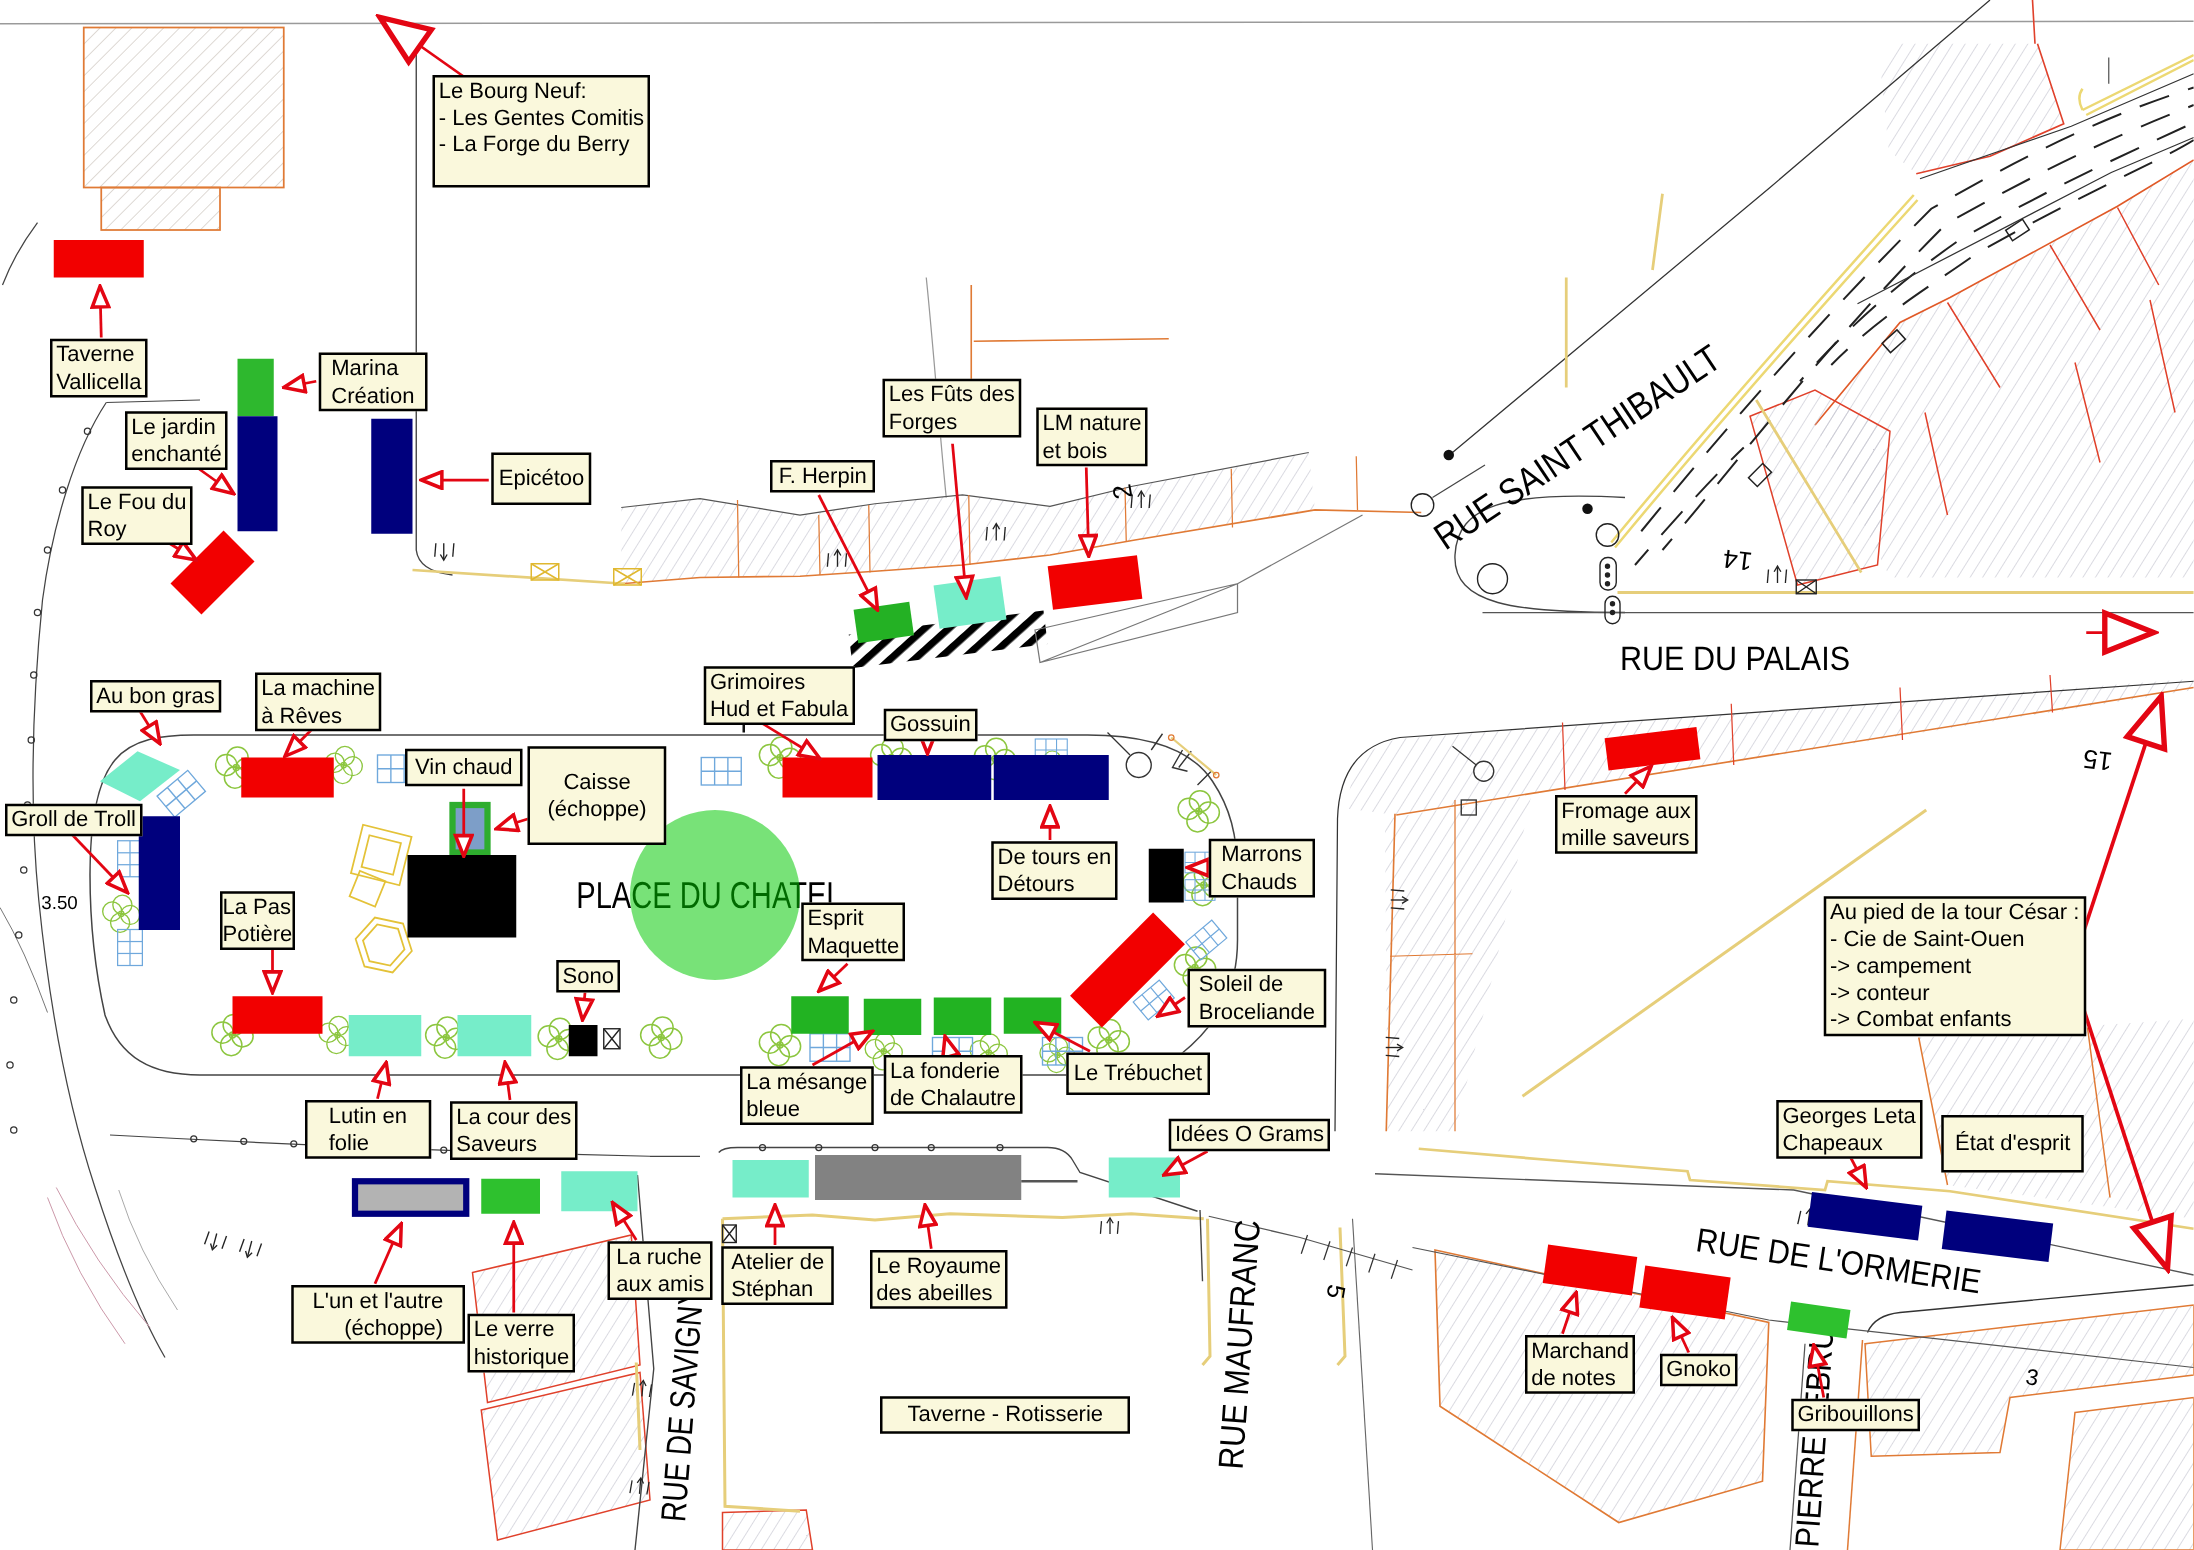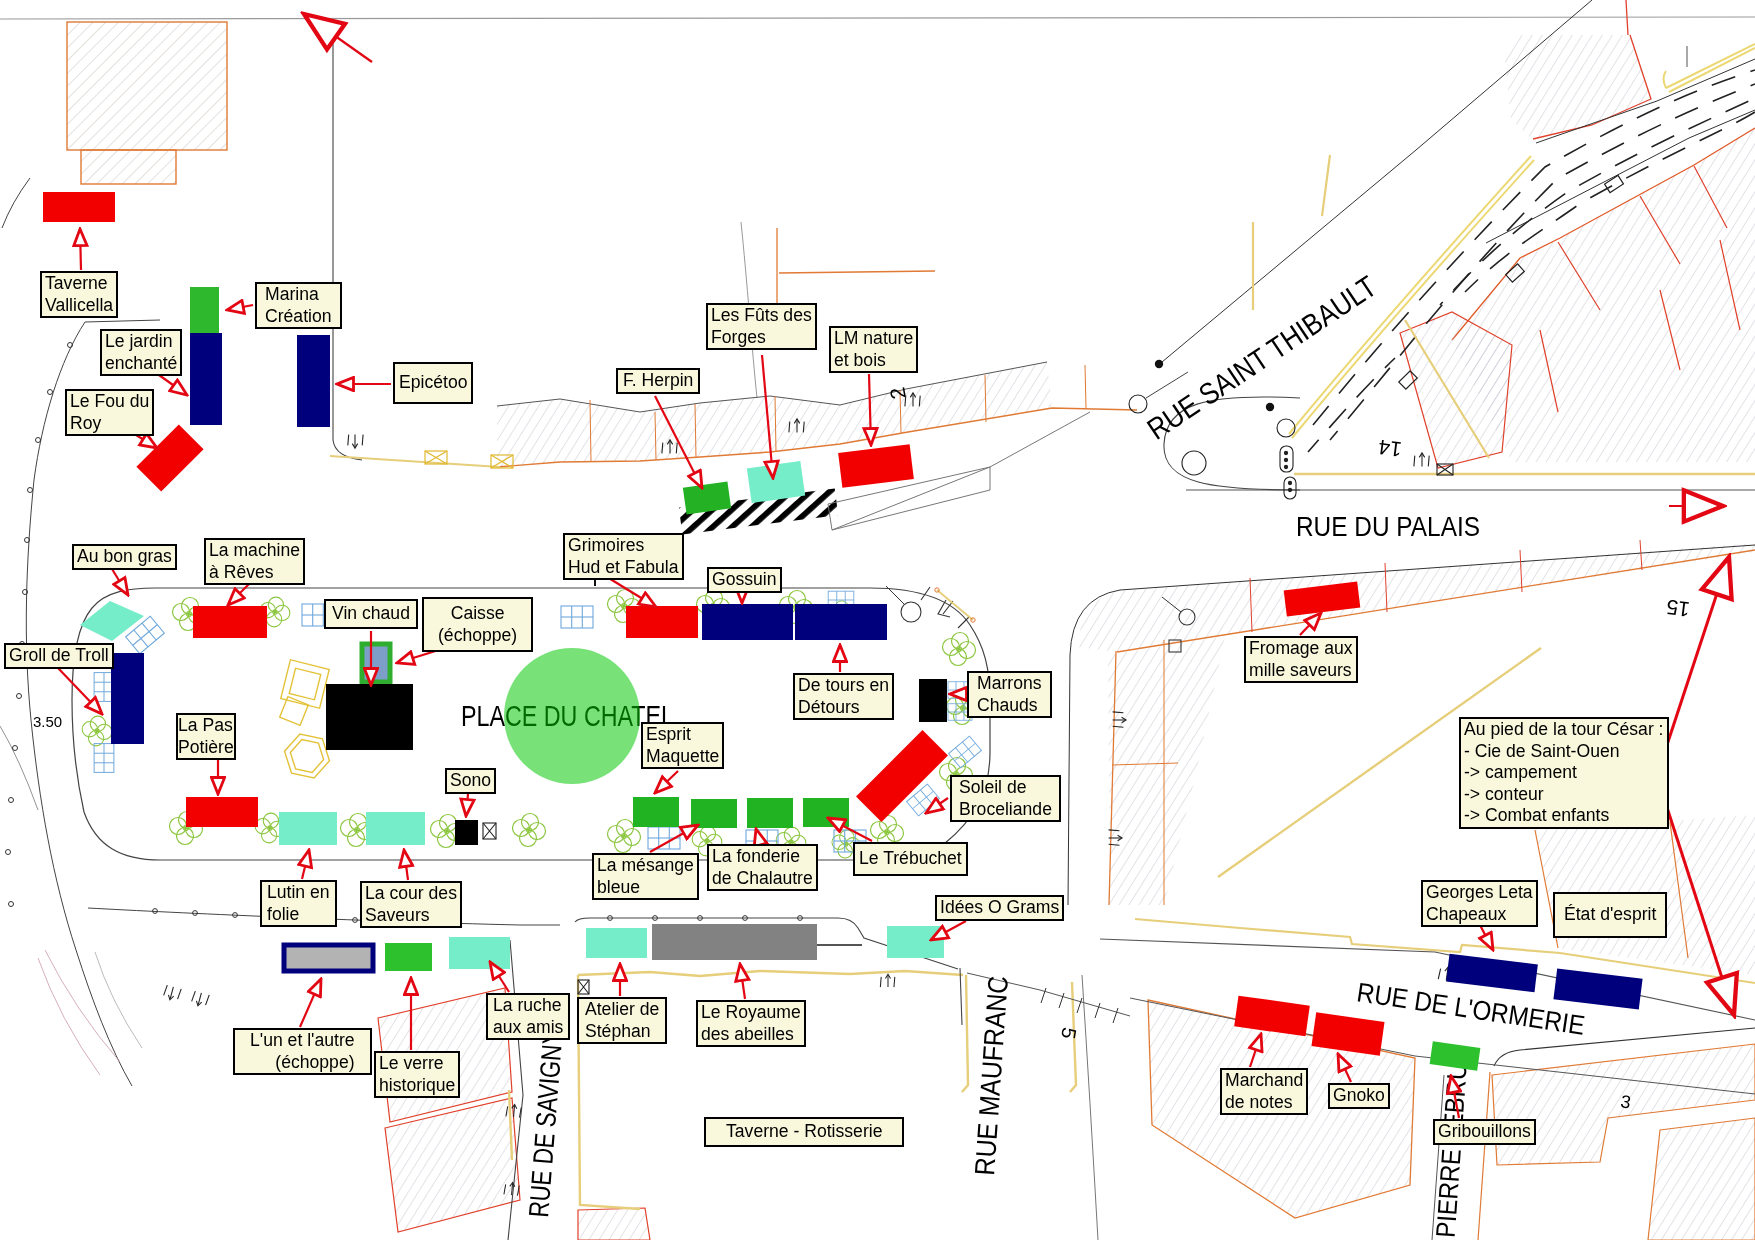--- a/index.html
+++ b/index.html
@@ -534,20 +534,21 @@
 <line x1="620" y1="996" x2="620" y2="964" marker-end="url(#ah)"></line>
 
 <line x1="745" y1="999" x2="740" y2="964" marker-end="url(#ah)"></line>
 
 <line x1="1663" y1="757" x2="1729" y2="557" stroke-width="3" marker-end="url(#ahb)"></line>
 
 <line x1="1662" y1="792" x2="1734" y2="1015" stroke-width="3" marker-end="url(#ahb)"></line>
 </g>
 </svg>
 
+<div class="lbl" style="left:346px;top:60px">Le Bourg Neuf:<br>- Les Gentes Comitis<br>- La Forge du Berry<br>&nbsp;</div>
 
 <div class="lbl" style="left:40px;top:271px">Taverne<br>Vallicella</div>
 
 <div class="lbl" style="left:255px;top:282px;padding:0 8px">Marina<br>Création</div>
 
 <div class="lbl" style="left:100px;top:329px">Le jardin<br>enchanté</div>
 
 <div class="lbl" style="left:65px;top:389px">Le Fou du<br>Roy</div>
 
 <div class="lbl" style="left:393px;top:362px;padding:8px 4px">Epicétoo</div>
@@ -560,21 +561,21 @@
 
 
 <div class="lbl" style="left:72px;top:544px">Au bon gras</div>
 
 <div class="lbl" style="left:204px;top:538px">La machine<br>à Rêves</div>
 
 <div class="lbl" style="left:4px;top:643px">Groll de Troll</div>
 
 <div class="lbl" style="left:324px;top:599px;padding:2px 6px">Vin chaud</div>
 
-<div class="lbl" style="left:422px;top:597px;text-align:center;padding:4px 14px">Caisse<br><span class="it">(échoppe)</span></div>
+<div class="lbl" style="left:422px;top:597px;text-align:center;padding:16px 14px">Caisse<br><span class="it">(échoppe)</span></div>
 
 <div class="lbl" style="left:563px;top:533px">Grimoires<br>Hud et Fabula</div>
 
 <div class="lbl" style="left:707px;top:567px">Gossuin</div>
 
 <div class="lbl" style="left:793px;top:673px">De tours en<br>Détours</div>
 
 <div class="lbl" style="left:967px;top:671px;padding:0 8px">Marrons<br>Chauds</div>
 
 <div class="lbl" style="left:176px;top:713px;padding:0 0">La Pas<br>Potière</div>
@@ -584,21 +585,21 @@
 <div class="lbl" style="left:641px;top:722px">Esprit<br>Maquette</div>
 
 <div class="lbl" style="left:950px;top:775px;padding:0 7px">Soleil de<br>Broceliande</div>
 
 <div class="lbl" style="left:592px;top:853px">La mésange<br>bleue</div>
 
 <div class="lbl" style="left:707px;top:844px">La fonderie<br>de Chalautre</div>
 
 <div class="lbl" style="left:853px;top:842px;padding:4px 4px">Le Trébuchet</div>
 
-<div class="lbl" style="left:260px;top:880px;padding:0 5px">Lutin en<br>folie</div>
+<div class="lbl" style="left:244px;top:880px;padding:0 17px">Lutin en<br>folie</div>
 
 <div class="lbl" style="left:360px;top:881px">La cour des<br>Saveurs</div>
 
 <div class="lbl" style="left:935px;top:895px">Idées O Grams</div>
 
 <div class="lbl" style="left:1244px;top:636px">Fromage aux<br>mille saveurs</div>
 
 <div class="lbl" style="left:1459px;top:717px">Au pied de la tour César :<br>- Cie de Saint-Ouen<br>-&gt; campement<br>-&gt; conteur<br>-&gt; Combat enfants</div>
 
 <div class="lbl" style="left:1421px;top:880px">Georges Leta<br>Chapeaux</div>

